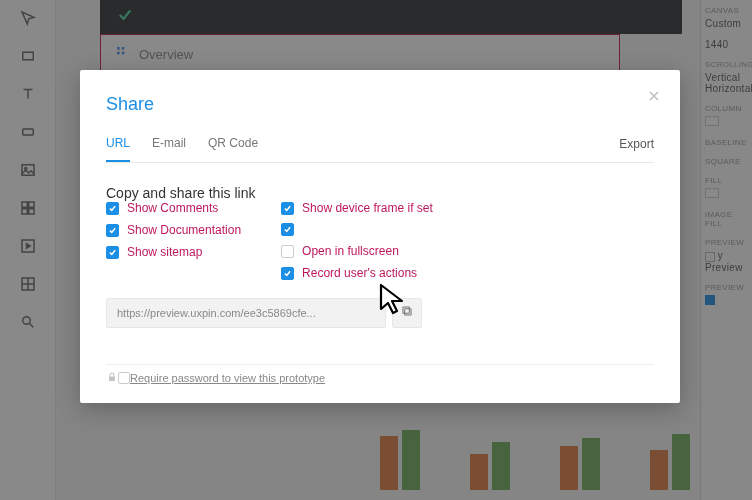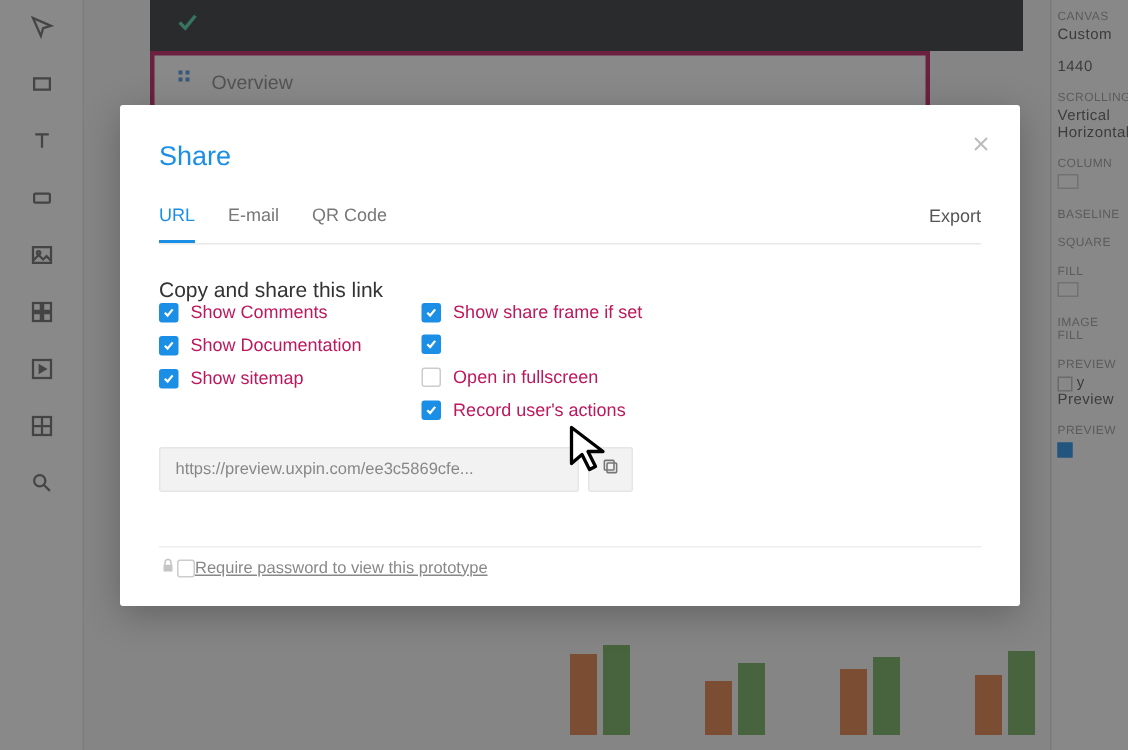--- a/index.html
+++ b/index.html
@@ -12,21 +12,21 @@
 
 .tool-rail { position: absolute; left: 0; top: 0; bottom: 0; width: 56px; background: #fff; border-right: 1px solid #e5e5e5; display: flex; flex-direction: column; align-items: center; padding-top: 8px; gap: 18px; z-index: 2; }
 .tool-rail .tool-icon { width: 20px; height: 20px; display:flex;align-items:center;justify-content:center; color:#666; }
 .tool-rail svg { width: 18px; height: 18px; }
 
 
 .canvas-topbar { position: absolute; left: 100px; top: 0; right: 70px; height: 34px; background: #2b2f31; display:flex; align-items:center; padding-left: 16px; z-index:2; border-top-left-radius:0;}
 .canvas-topbar svg { color:#4dd0a0; width:18px; height:18px; }
 
 
-.overview-strip { position:absolute; left:100px; top:34px; width:520px; height:40px; background:#fff; border:3px solid #be185d; display:flex; align-items:center; padding-left:14px; gap:8px; z-index:2; color:#888; font-size:13px;}
+.overview-strip { position:absolute; left:100px; top:34px; width:520px; height:40px; background:#fff; border:1px solid #be185d; display:flex; align-items:center; padding-left:14px; gap:8px; z-index:2; color:#888; font-size:13px;}
 .overview-strip svg { width:16px; height:16px; color:#4a90e2; }
 
 
 .right-panel { position:absolute; right:0; top:0; bottom:0; width:52px; background:#fdfdfd; border-left:1px solid #ddd; z-index:2; padding:6px 4px; font-size:9px; color:#7a7a7a; overflow:hidden; }
 .right-panel .sect { margin-bottom:10px; letter-spacing:0.3px; }
 .right-panel .lbl { font-size:8px; text-transform:uppercase; color:#999; margin-bottom:3px; }
 .right-panel .val { font-size:10px; color:#555; }
 .right-panel .swatch { width:14px; height:10px; border:1px solid #ccc; display:inline-block; background:#fff; }
 .right-panel .chk { width:10px; height:10px; border:1px solid #bbb; display:inline-block; vertical-align:middle; }
 
@@ -240,21 +240,21 @@
           <span>Show sitemap</span>
         </div>
       </div>
     <div class="check-col" id="checks-right">
         <div class="check-row">
           <span class="cbx">
             <svg viewBox="0 0 24 24" fill="none" stroke="currentColor" stroke-width="4">
               <path d="M5 12l5 5 9-11"></path>
             </svg>
           </span>
-          <span>Show share frame if set</span>
+          <span>Show device frame if set</span>
         </div>
         <div class="check-row">
           <span class="cbx">
             <svg viewBox="0 0 24 24" fill="none" stroke="currentColor" stroke-width="4">
               <path d="M5 12l5 5 9-11"></path>
             </svg>
           </span>
         </div>
         <div class="check-row">
           <span class="cbx unchecked"></span>

